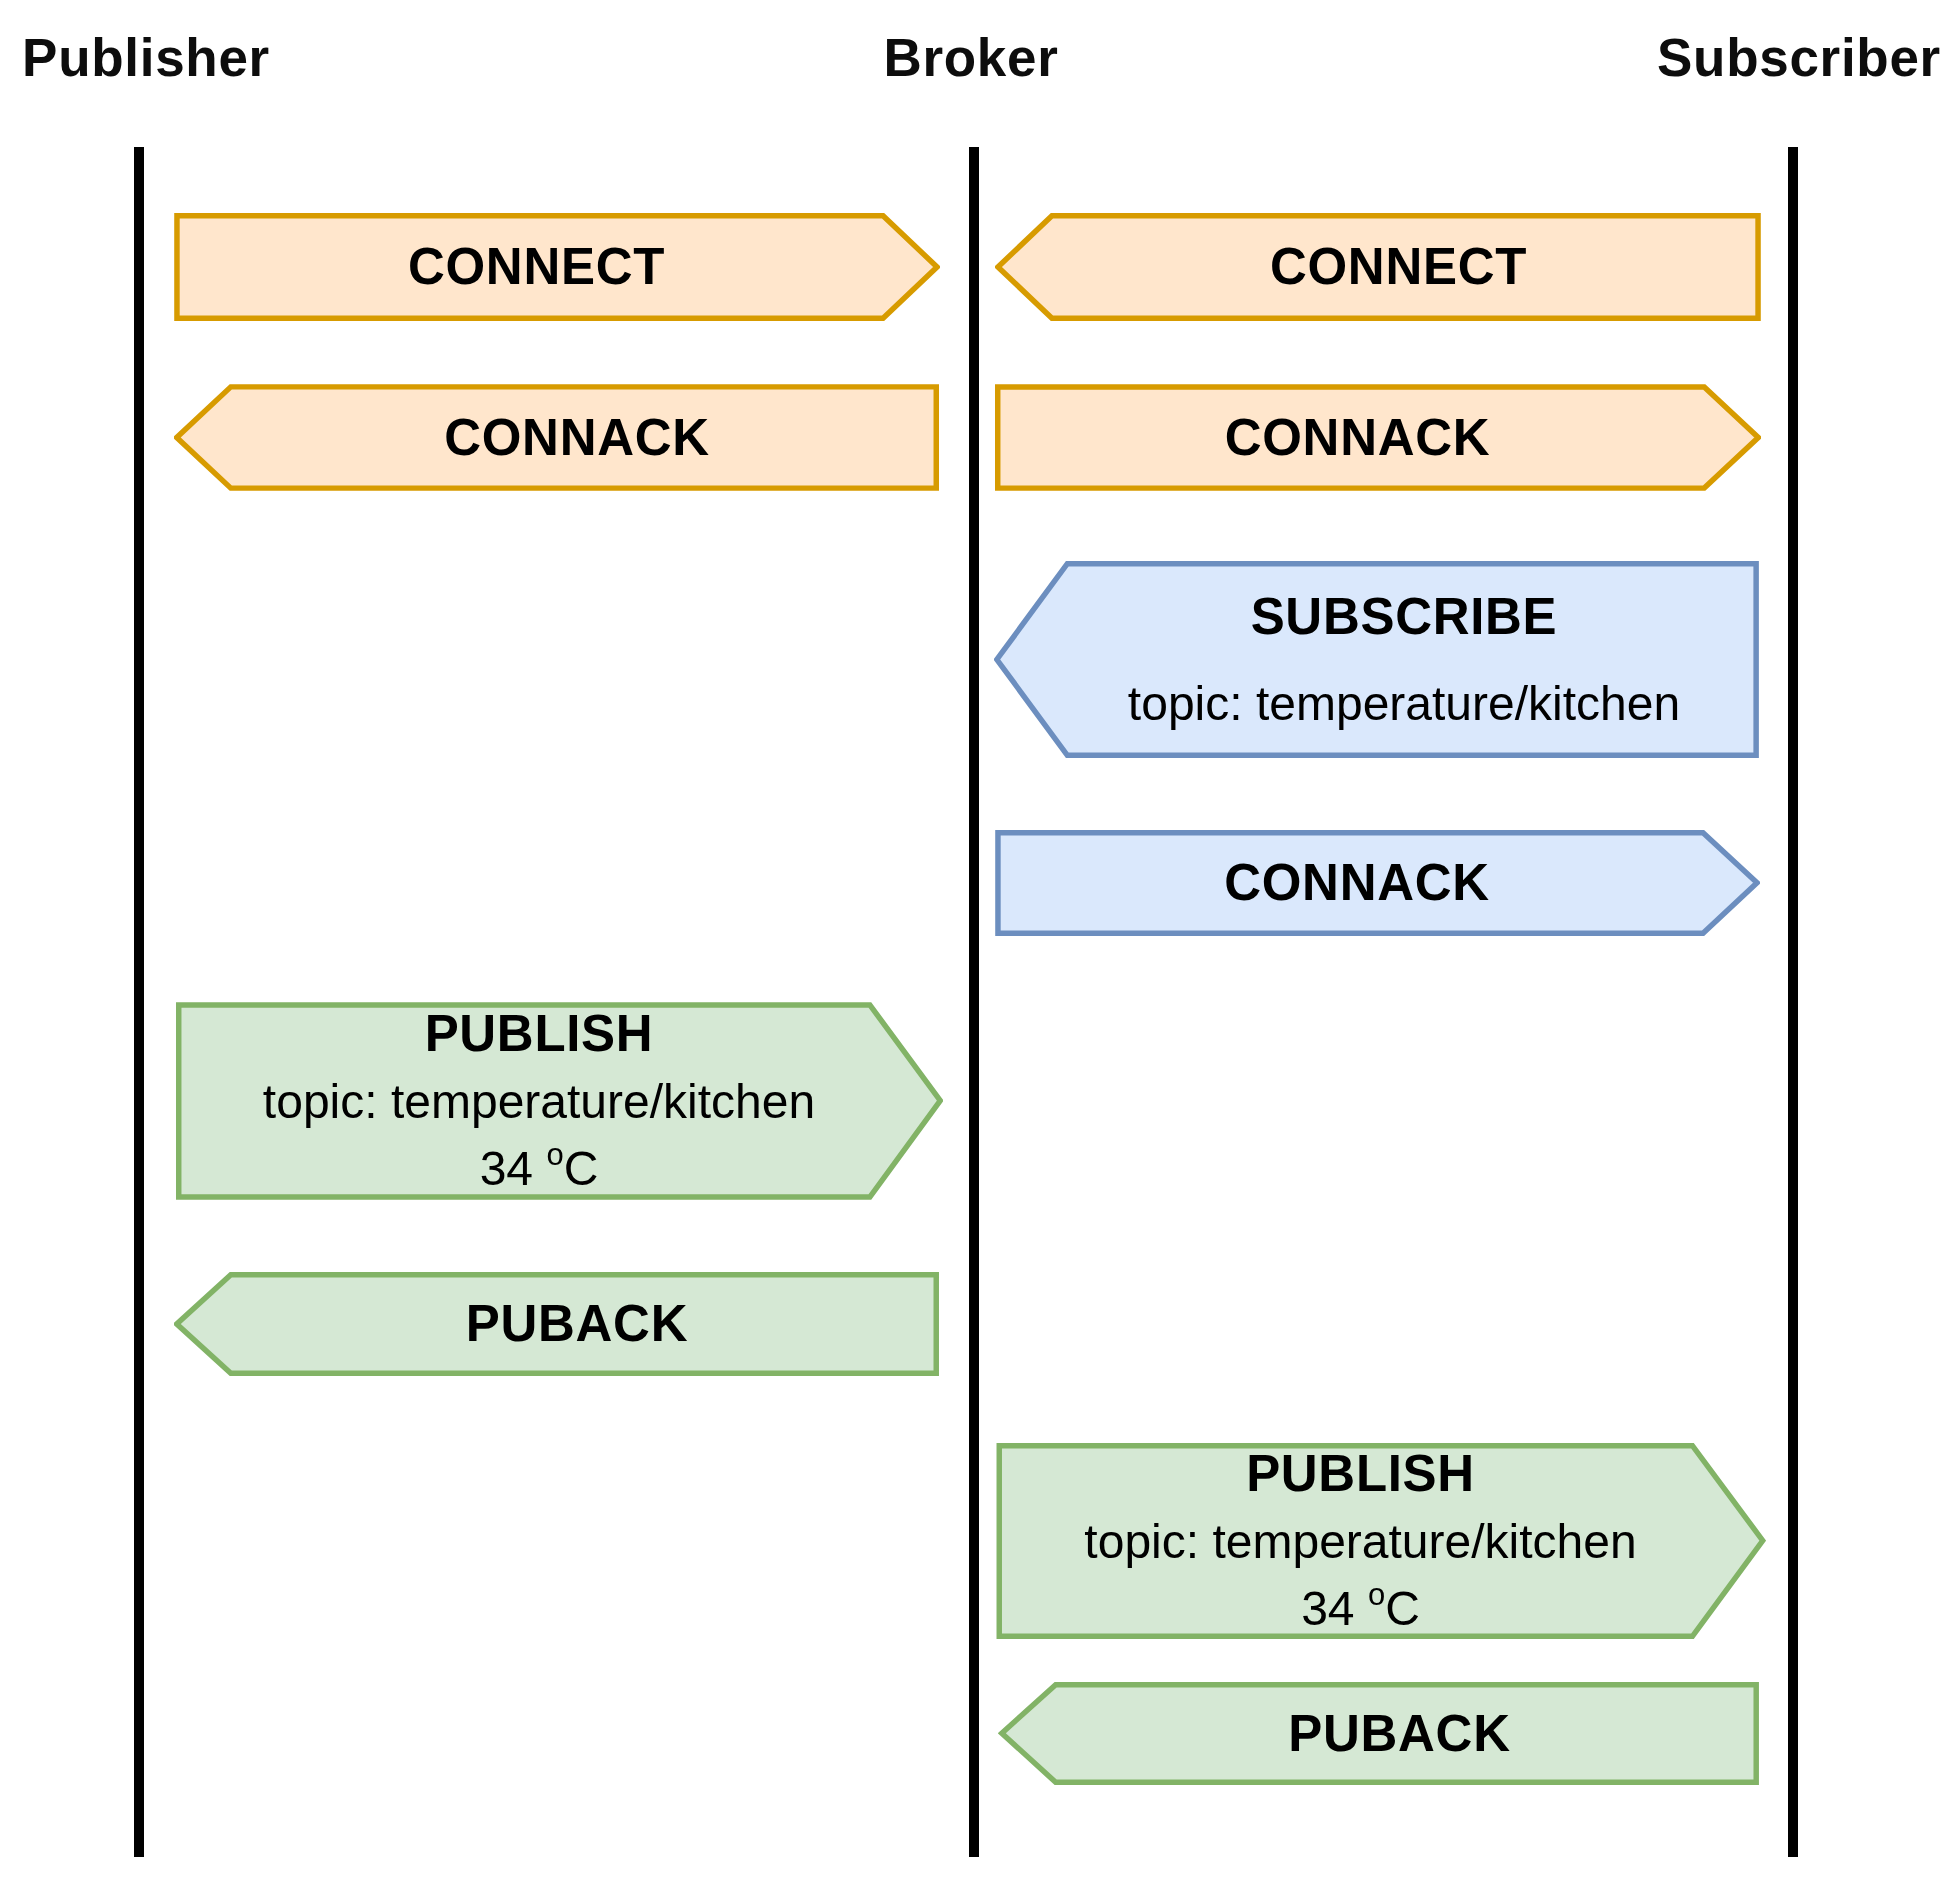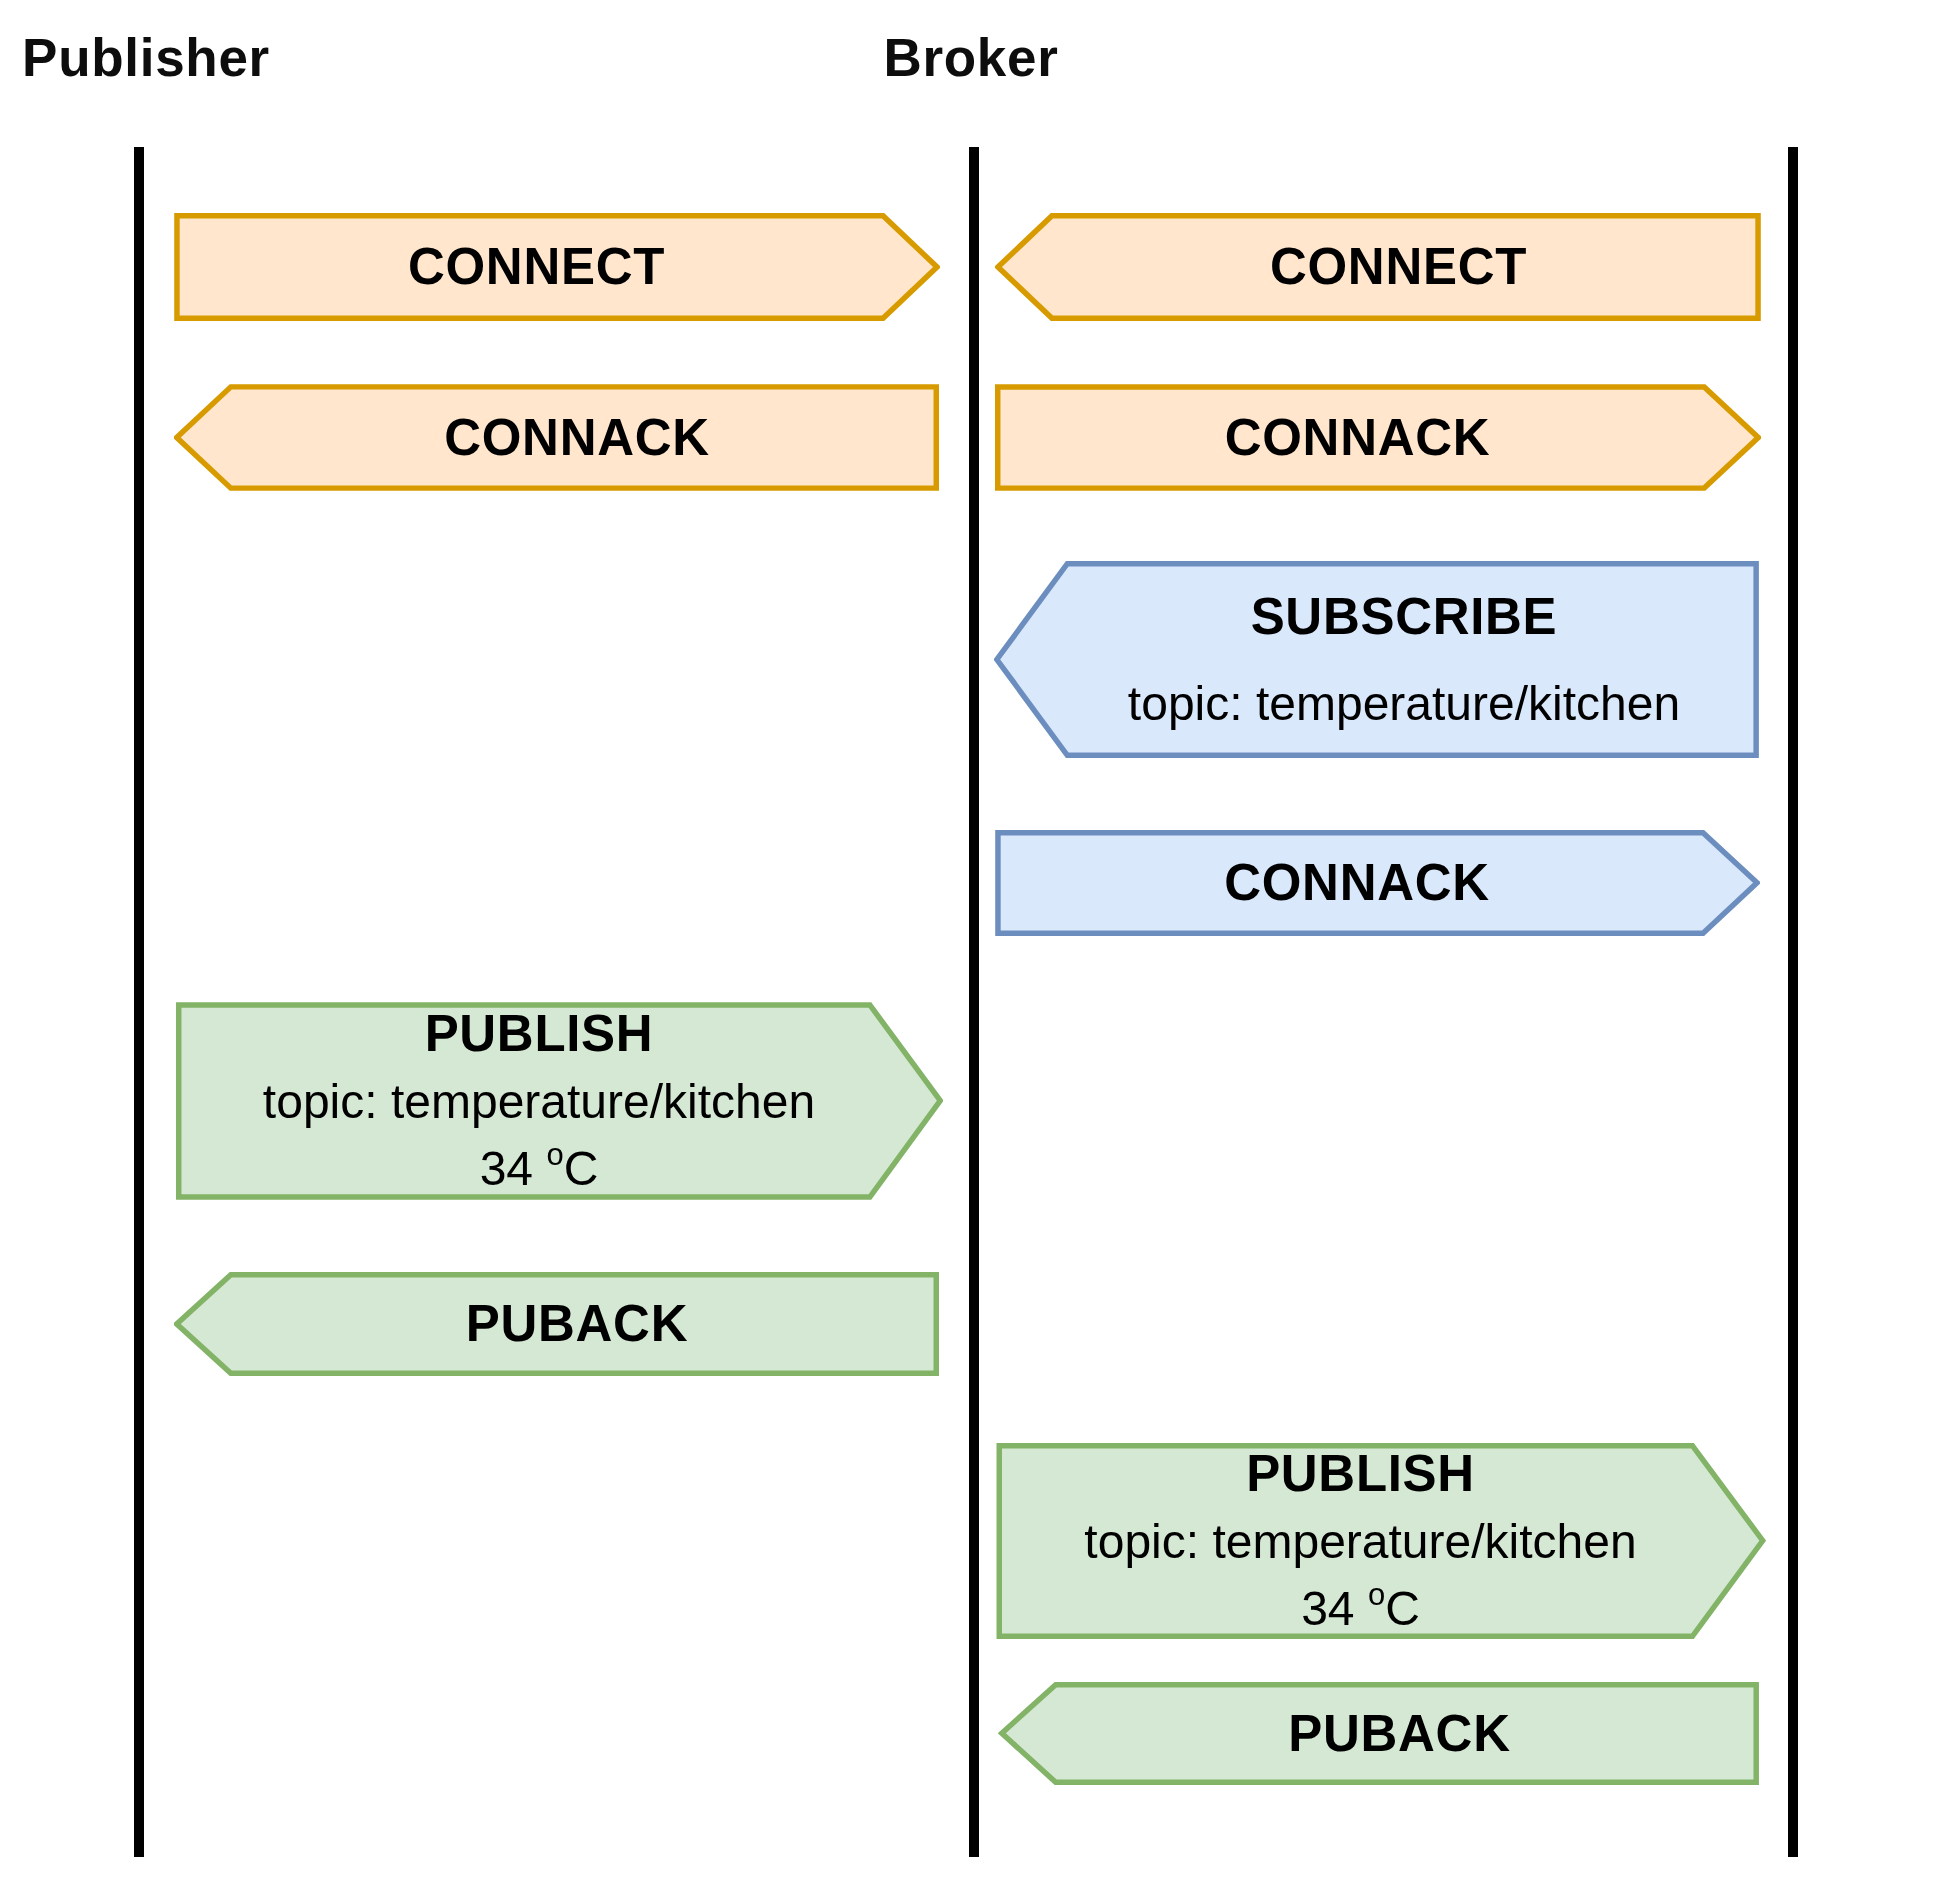--- a/index.html
+++ b/index.html
@@ -67,20 +67,21 @@
     line-height: 0;
   }
 </style>
 </head>
 <body>
 
 <div class="canvas">
 
   <div class="actor-label" style="left:146px;">Publisher</div>
   <div class="actor-label" style="left:971px;text-align:right;">Broker</div>
+  <div class="actor-label" style="left:1799px;">Subscriber</div>
 
   <div class="lifeline" style="left:134px;"></div>
   <div class="lifeline" style="left:969px;"></div>
   <div class="lifeline" style="left:1788px;"></div>
 
   <div class="arrow" style="left:174px; top:213px; width:766px; height:108px;">
     <svg width="766" height="108" viewBox="0 0 1120 158">
       <polygon points="4,4 1037,4 1116,79 1037,154 4,154" fill="#FFE6CC" stroke="#D79B00" stroke-width="8" stroke-linejoin="miter"></polygon>
     </svg>
     <div class="arrow-text" style="padding-right:41px;">

